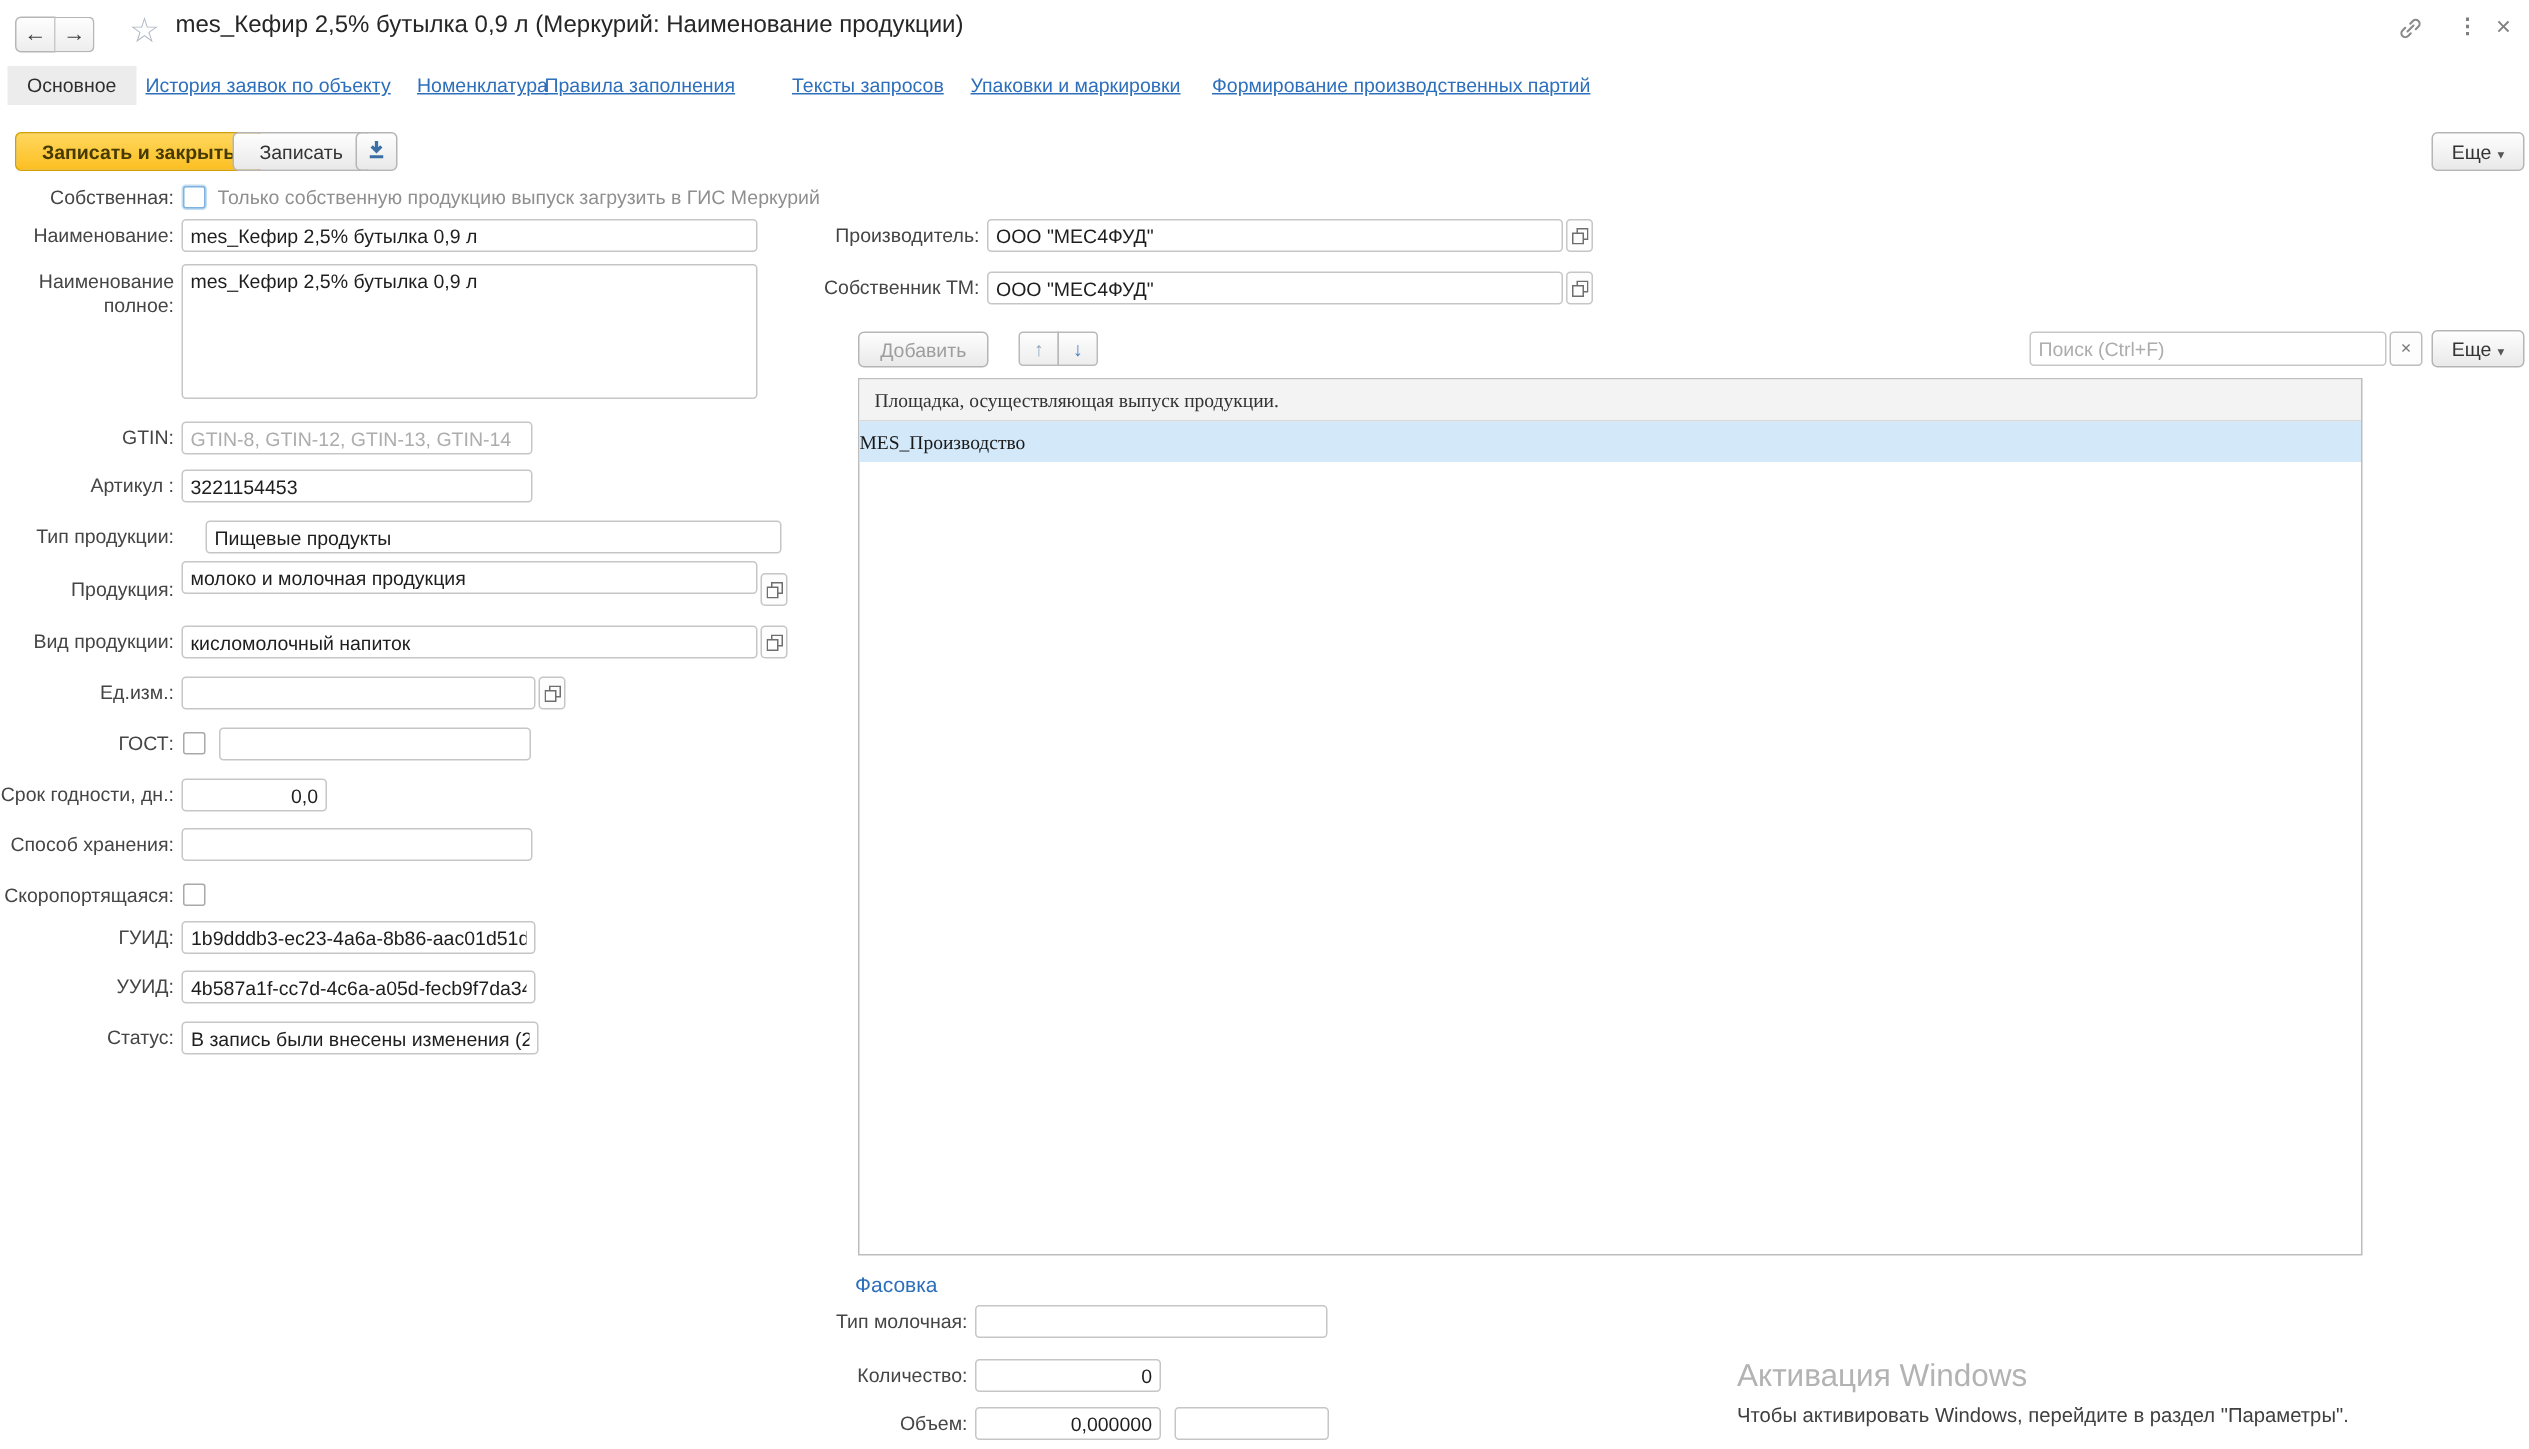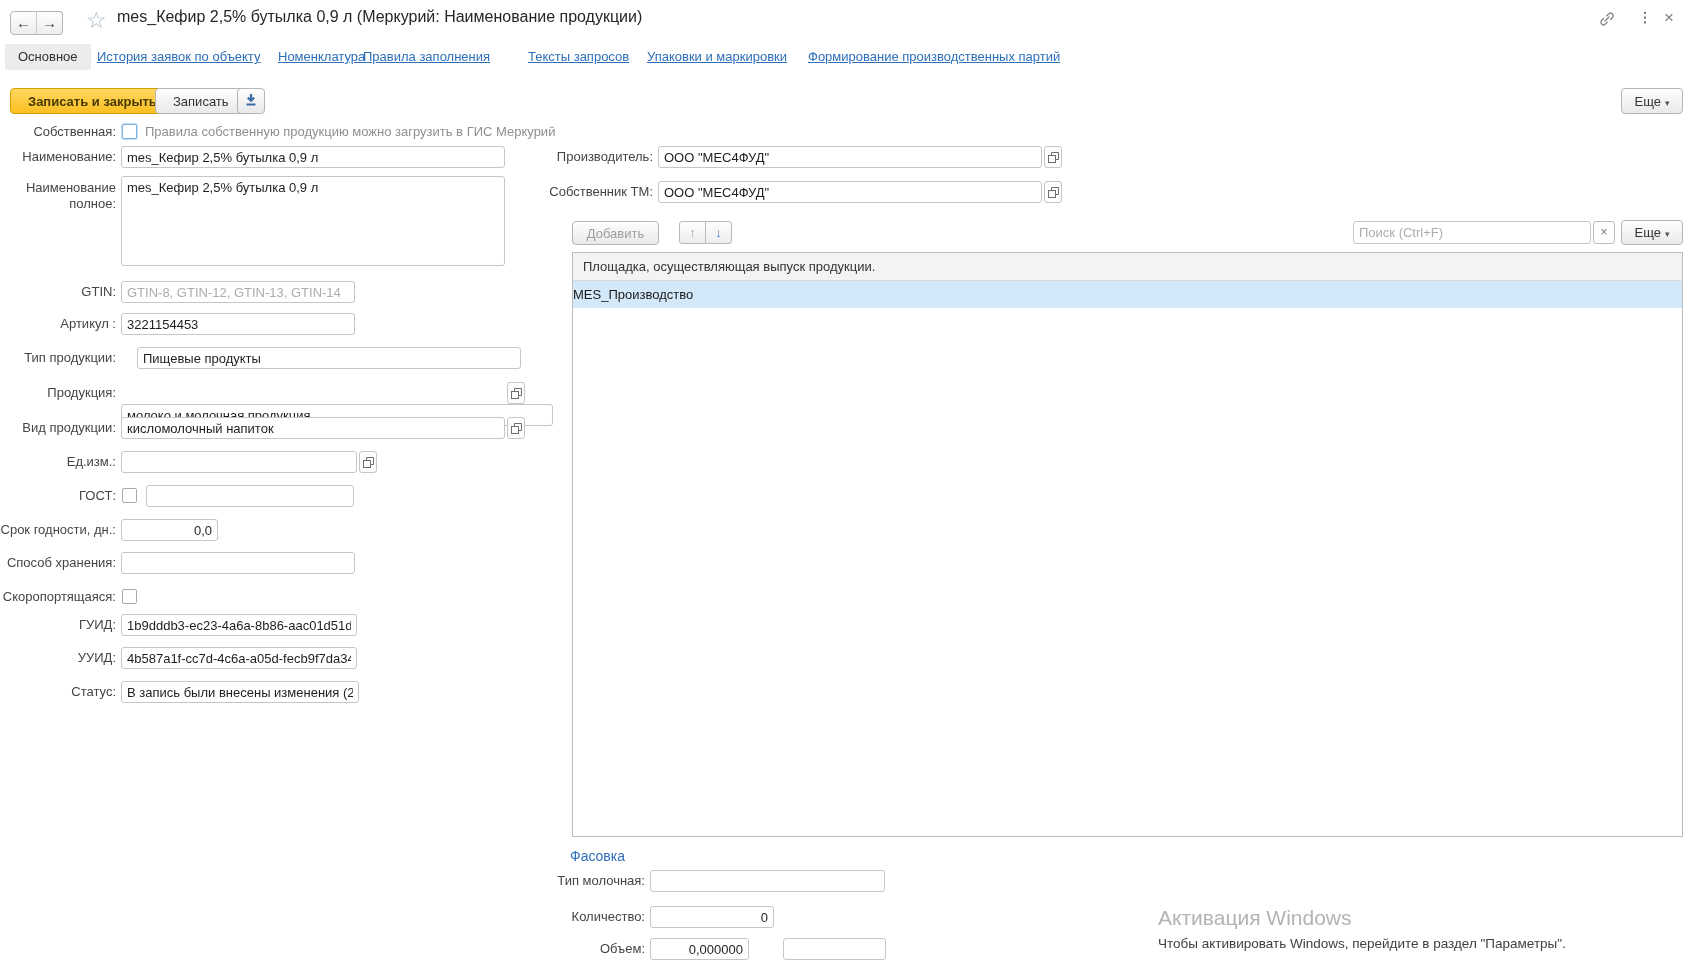--- a/index.html
+++ b/index.html
@@ -51,22 +51,22 @@
   .hint { position:absolute; font-size:13px; color:#8f8f8f; line-height:22px; white-space:nowrap; }
   .pick { position:absolute; width:18px; height:22px; border:1px solid #c6c6c6; border-radius:3px;
     background:#fdfdfd; display:flex; align-items:center; justify-content:center; cursor:pointer; }
 
   
   .updown { position:absolute; display:flex; }
   .udbtn { width:27px; height:23px; background:linear-gradient(#fefefe,#ededed);
     border:1px solid #b9b9b9; text-align:center; line-height:21px; font-size:13px; font-weight:bold; cursor:pointer; }
   .udbtn.u { border-radius:3px 0 0 3px; color:#94a9bf; }
   .udbtn.d { border-radius:0 3px 3px 0; margin-left:-1px; color:#477fc1; }
-  .table { position:absolute; left:572px; top:252px; width:1111px; height:585px;
-    border:1px solid #bdbdbd; background:#fff; }
+  .table { position:absolute; left:572px; top:252px; width:1003px; height:585px;
+    border:1px solid #bdbdbd; background:#fff;font-family:Liberation Serif, serif; }
   .thead { height:28px; background:#f3f3f3; border-bottom:1px solid #d8d8d8;
     font-size:13px; color:#333; line-height:28px; padding-left:10px; }
   .trow { height:27px; background:#d3e8f9; font-size:13px; color:#1a1a1a; line-height:27px; padding-left:0; cursor:pointer; }
   .clearbtn { position:absolute; width:22px; height:23px; border:1px solid #bdbdbd; border-radius:3px;
     background:#fdfdfd; color:#777; text-align:center; line-height:21px; font-size:12px; cursor:pointer; }
 
   
   .packlink { position:absolute; left:570px; top:848px; font-size:14px; color:#2e6fbb; cursor:pointer; }
 
   
@@ -114,39 +114,39 @@
         <rect x="3.5" y="11.5" width="9" height="2" fill="#3a6ea5"></rect>
       </svg>
     </span>
   </button>
   <button class="btn" style="left:1621px; top:88px; width:62px;">
     <span>Еще</span><span class="caret">▾</span>
   </button>
 
   <div class="lbl" style="top:121px">Собственная:</div>
   <span class="cb focus" style="left:122px; top:124px;"></span>
-  <div class="hint" style="left:145px; top:121px;">Правила собственную продукцию можно загрузить в ГИС Меркурий</div>
+  <div class="hint" style="left:145px; top:121px;">Только собственную продукцию выпуск загрузить в ГИС Меркурий</div>
 
   <div class="lbl" style="top:146px">Наименование:</div>
   <input class="fld" style="left: 121px; top: 146px; width: 384px;" value="mes_Кефир 2,5% бутылка 0,9 л">
 
   <div class="lbl lbl2" style="top:180px">Наименование полное:</div>
   <textarea class="fldarea" style="left: 121px; top: 176px; width: 384px; height: 90px;">mes_Кефир 2,5% бутылка 0,9 л</textarea>
 
   <div class="lbl" style="top:281px">GTIN:</div>
   <input class="fld" style="left: 121px; top: 281px; width: 234px;" placeholder="GTIN-8, GTIN-12, GTIN-13, GTIN-14">
 
   <div class="lbl" style="top:313px">Артикул :</div>
   <input class="fld" style="left: 121px; top: 313px; width: 234px;" value="3221154453">
 
   <div class="lbl" style="top:347px">Тип продукции:</div>
   <input class="fld" style="left: 121px; top: 347px; width: 384px; margin-left: 16px;" value="Пищевые продукты">
 
   <div class="lbl" style="top:382px">Продукция:</div>
-  <input class="fld" style="left: 121px; top: 404px; width: 432px;" value="молоко и молочная продукция">
+  <input class="fld" style="left: 121px; top: 374px; width: 384px;" value="молоко и молочная продукция">
   <span class="pick" style="left:507px; top:382px;">
     <svg width="11" height="11" viewBox="0 0 11 11">
         <rect x="0.5" y="3.5" width="7" height="7" fill="none" stroke="#6e6e6e"></rect>
         <path d="M3.5 3.5 v-3 h7 v7 h-3" fill="none" stroke="#6e6e6e"></path>
       </svg>
   </span>
 
   <div class="lbl" style="top:417px">Вид продукции:</div>
   <input class="fld" style="left: 121px; top: 417px; width: 384px;" value="кисломолочный напиток">
   <span class="pick" style="left:507px; top:417px;">
@@ -223,19 +223,19 @@
 
   <div class="packlink">Фасовка</div>
 
   <div class="rlbl" style="left:529px; top:870px;">Тип молочная:</div>
   <input class="fld" style="left: 650px; top: 870px; width: 235px;" value="">
 
   <div class="rlbl" style="left:529px; top:906px;">Количество:</div>
   <input class="fld num" style="left: 650px; top: 906px; width: 124px;" value="0">
 
   <div class="rlbl" style="left:529px; top:938px;">Объем:</div>
-  <input class="fld num" style="left: 650px; top: 938px; width: 99px;" value="0,000000">
+  <input class="fld num" style="left: 650px; top: 938px; width: 124px;" value="0,000000">
   <input class="fld" style="left: 783px; top: 938px; width: 103px;" value="">
 
   <div class="wm-t">Активация Windows</div>
   <div class="wm-s">Чтобы активировать Windows, перейдите в раздел "Параметры".</div>
 
 </div>
 
 </body></html>

